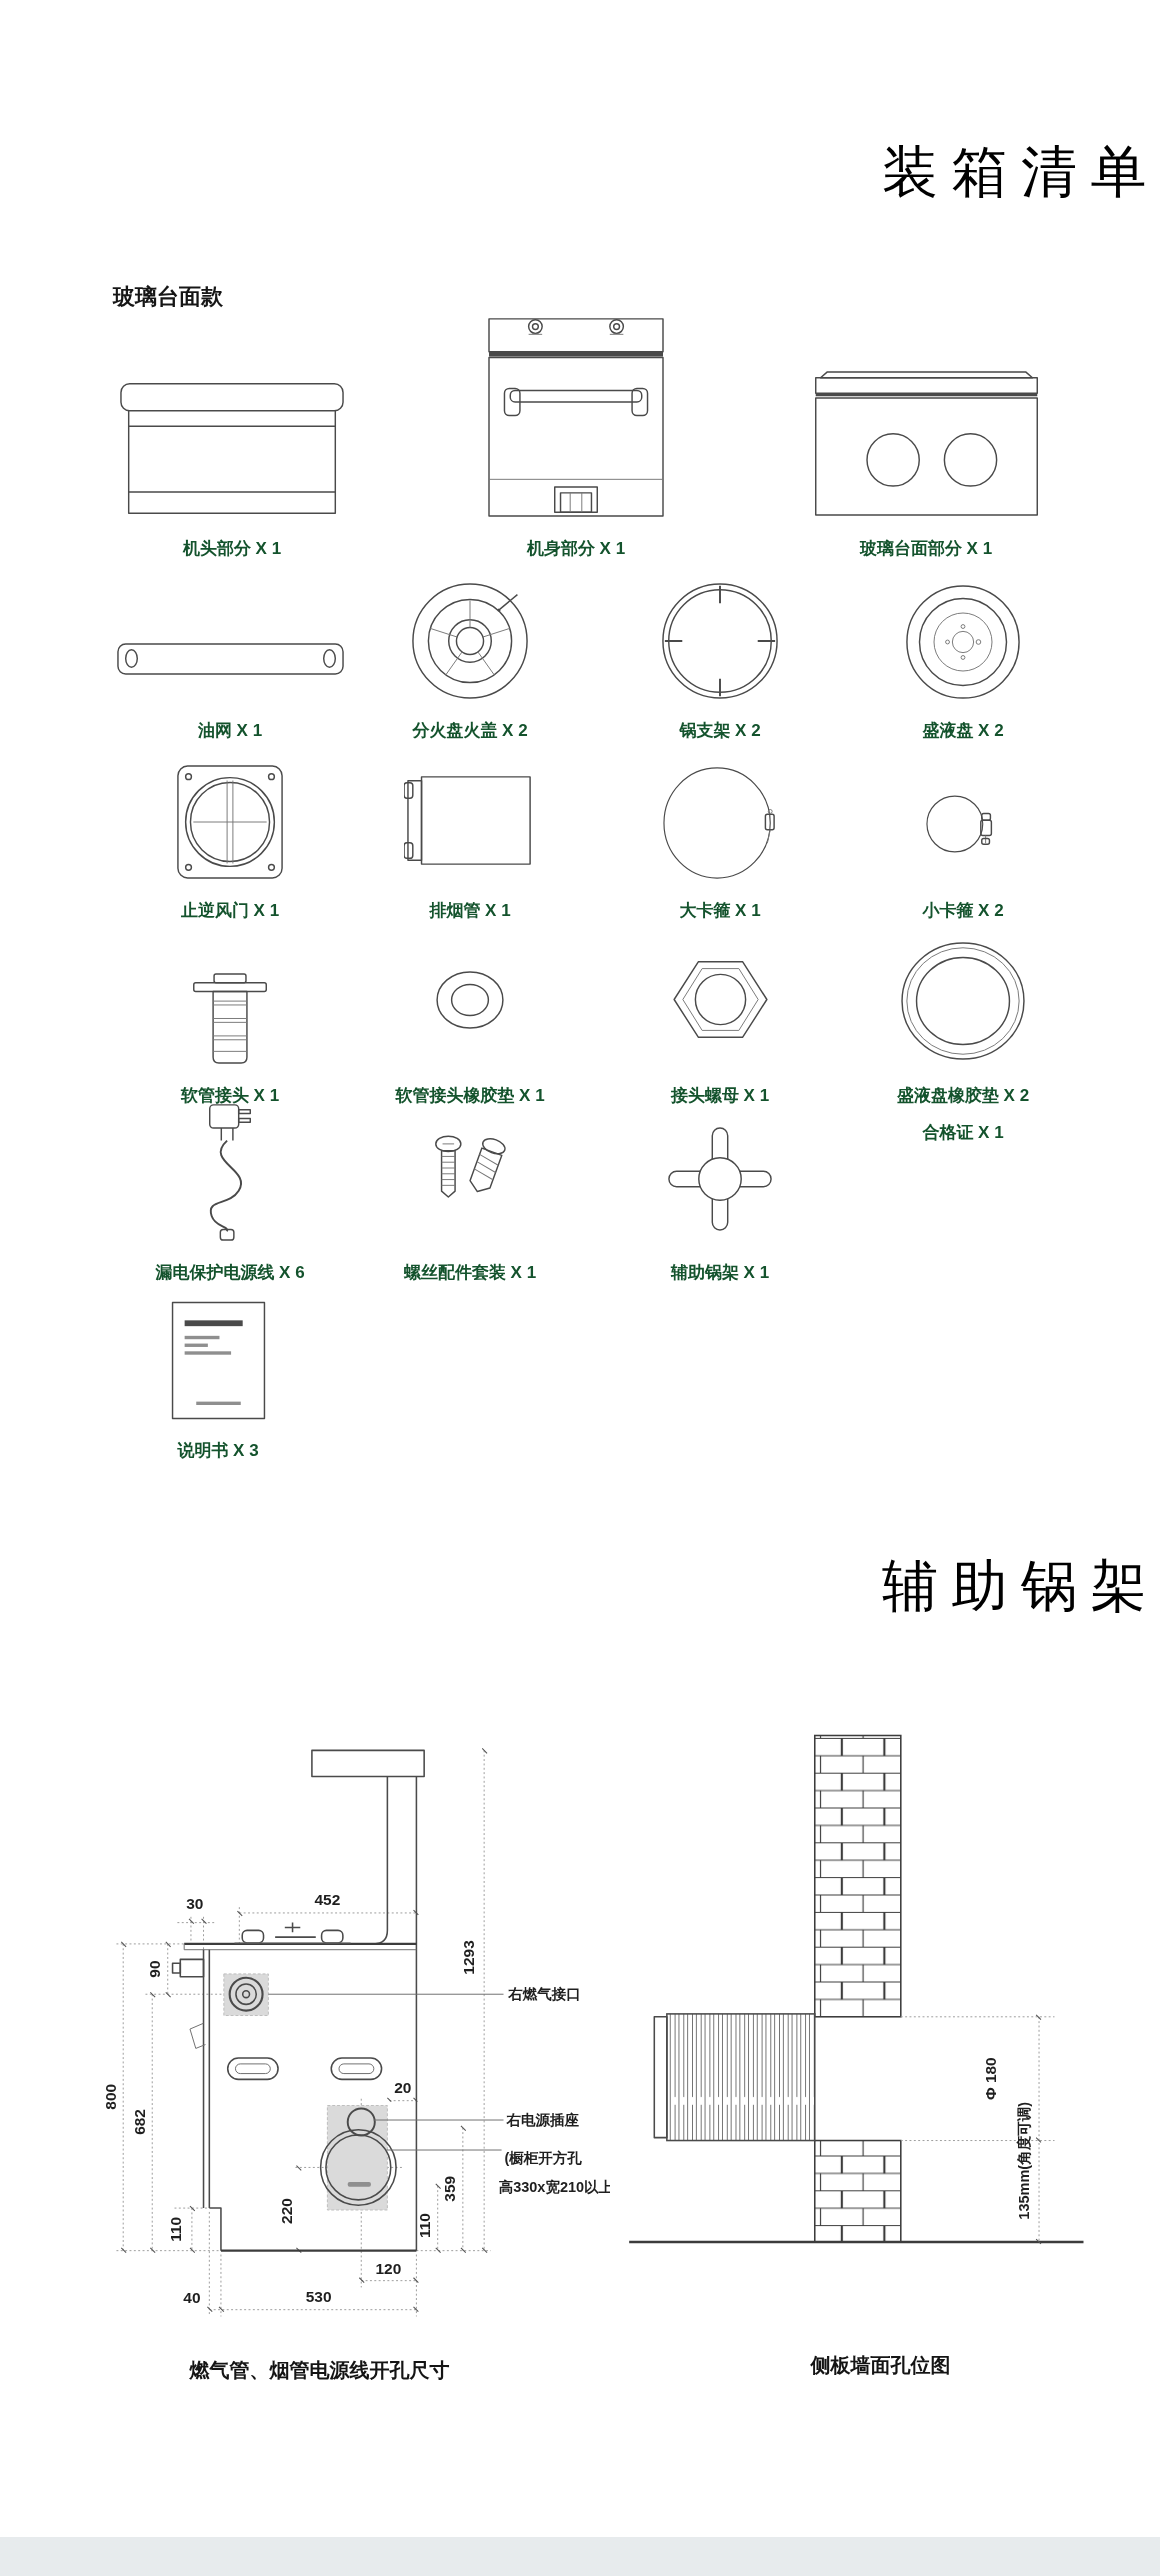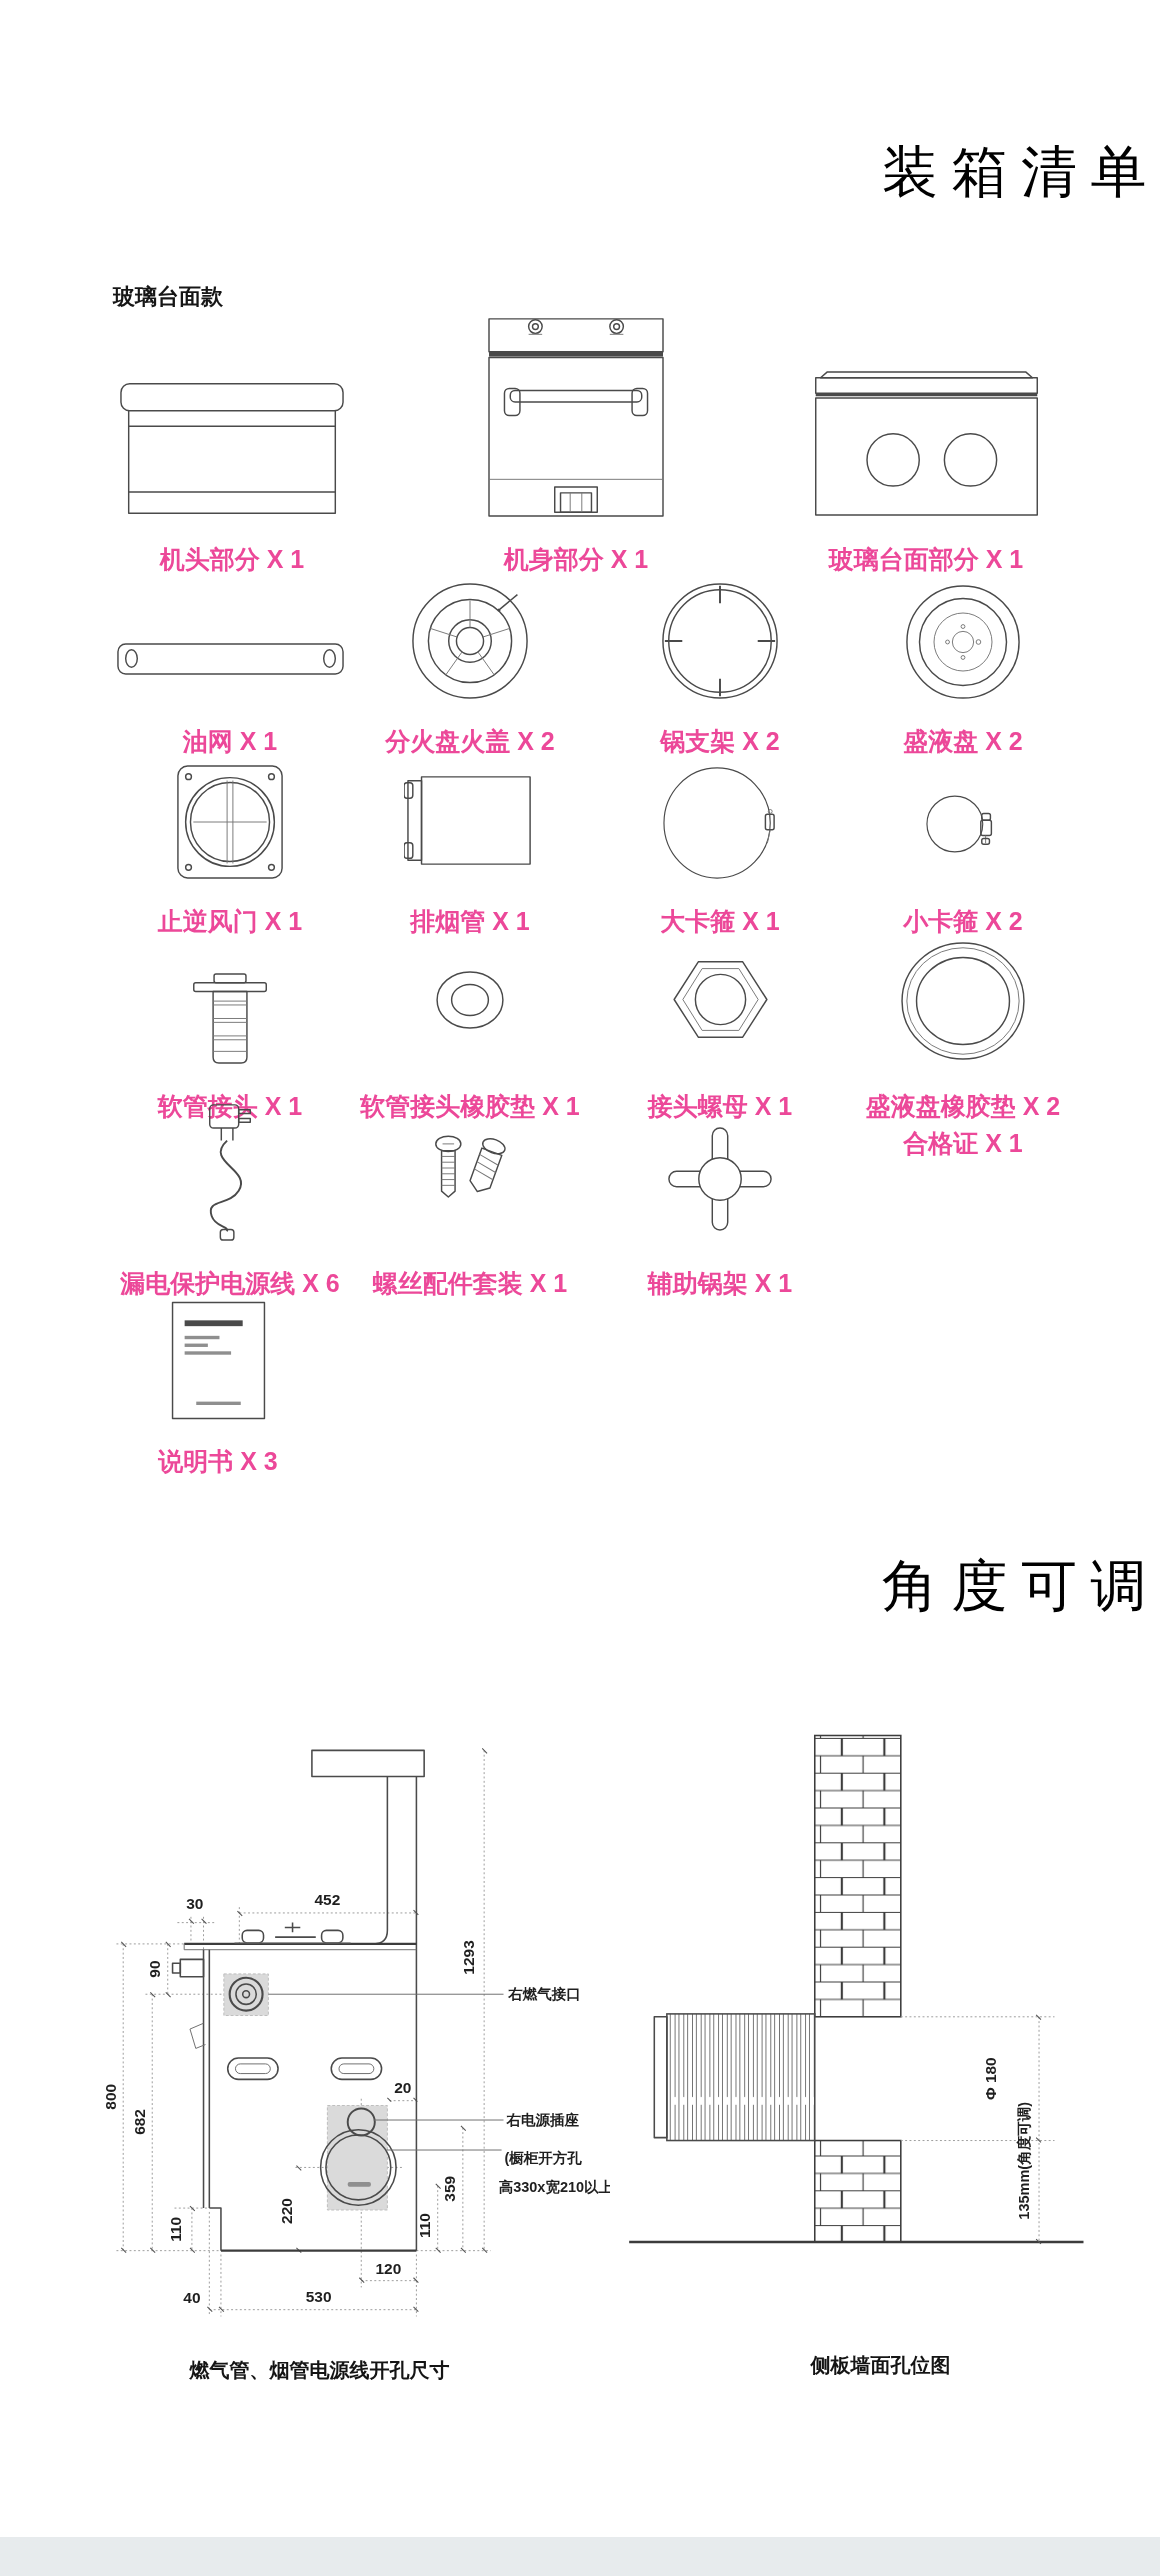--- a/index.html
+++ b/index.html
@@ -7,21 +7,21 @@
     width:1160px;height:2576px;position:relative;background:#ffffff;
     font-family:"Liberation Sans",sans-serif;color:#1a1a1a;overflow:hidden;
   }
   .sect-title{
     position:absolute;left:0;width:1160px;text-align:right;
     font-size:56px;letter-spacing:13.5px;font-weight:400;color:#000000;white-space:nowrap;
   }
   .variant{position:absolute;font-size:22px;font-weight:600;color:#161616;white-space:nowrap}
   .item{position:absolute;width:242px;text-align:center}
   .art{display:flex;align-items:flex-end;justify-content:center}
-  .item-label{font-size:25px;font-weight:600;margin-top:25px;white-space:nowrap;color:#ec4899}
+  .item-label{font-size:17px;font-weight:600;margin-top:19px;white-space:nowrap;color:#14532d}
   .caption{position:absolute;width:503px;text-align:center;font-size:20px;font-weight:600;color:#141414;white-space:nowrap}
   .footer-strip{position:absolute;left:0;bottom:0;width:1160px;height:39px;background:#e7ebed}
 
   
   .art svg path,.art svg rect,.art svg circle,.art svg ellipse,.art svg polygon,.art svg line{
     stroke:#4a4a4a;stroke-width:1.5;fill:none;stroke-linejoin:round;
   }
   .art svg .sthin{stroke:#777;stroke-width:1}
   .art svg .bar{fill:#8f8f8f;stroke:none}
   .art svg .dbar{fill:#4a4a4a;stroke:none}
@@ -311,21 +311,21 @@
         <rect x="14" y="44" width="24" height="3.5" class="bar"></rect>
         <rect x="14" y="52" width="48" height="3.5" class="bar"></rect>
         <rect x="26" y="104" width="46" height="3.5" class="bar"></rect>
       </svg>
     </div>
     <div class="item-label">说明书 X 3</div>
   </div>
 </div>
 
 <div>
-  <div class="sect-title" style="top:1549px">角度可调</div>
+  <div class="sect-title" style="top:1549px">辅助锅架</div>
 
   <svg class="diagram" style="left:68px;top:1702px" width="542" height="658" viewBox="0 0 560 680">
 
     <path class="dim" d="M50 250 H120 M57 250 V567 M80 302 H162 M87 302 V567 M103 250 V302"></path>
     <path class="dim" d="M127 222 V252 M140 222 V256 M113 228 H152"></path>
     <path class="dim" d="M177 212 V250 M177 218 H360"></path>
     <path class="dim" d="M430 50 V567"></path>
     <path class="dim" d="M50 567 H158 M360 567 H437"></path>
     <path class="dim" d="M110 523 H146 M128 523 V567"></path>
     <path class="dim" d="M146 527 V635 M158 571 V635 M360 571 V635 M146 628 H360"></path>

